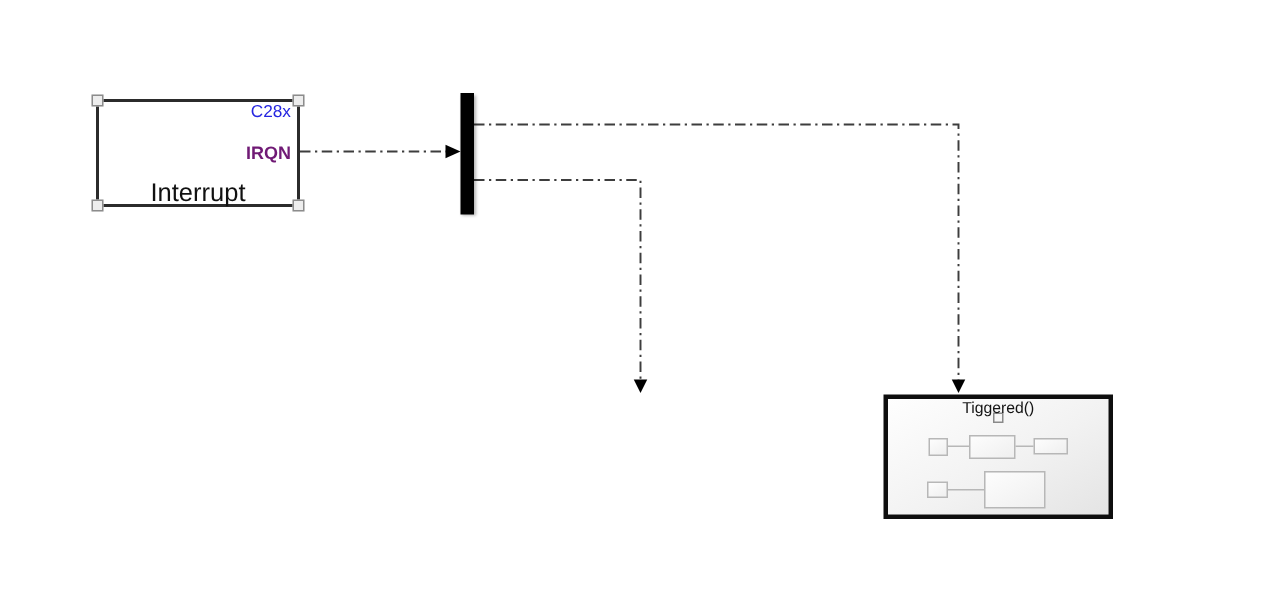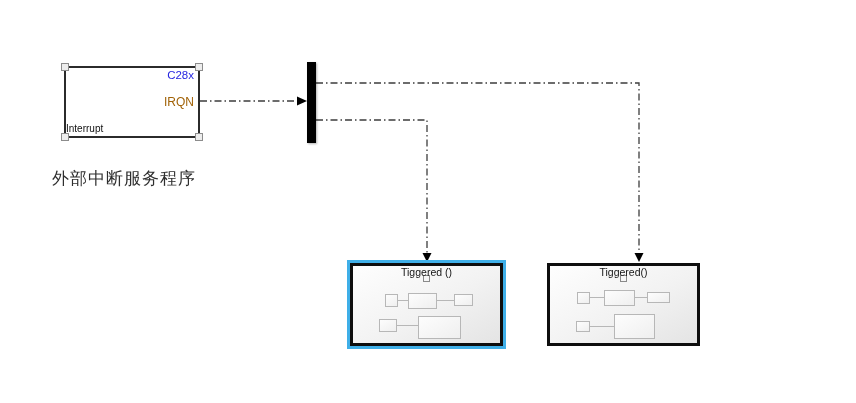--- a/index.html
+++ b/index.html
@@ -13,25 +13,25 @@
     background:#ffffff;border:2px solid #2b2b2b;box-sizing:border-box;
   }
   .handle{
     position:absolute;width:8px;height:8px;background:#ededed;border:1px solid #8c8c8c;
     box-sizing:border-box;z-index:5;
   }
   .chip-label{
     position:absolute;top:1px;right:4px;font-size:11.5px;color:#2626e0;line-height:13px;
   }
   .port-label{
-    position:absolute;top:27px;right:4px;font-size:12px;color:#a16207;line-height:14px;
+    position:absolute;top:27px;right:4px;font-size:12px;color:#701a75;line-height:14px;font-weight:bold;
   }
   .block-name{
-    position:absolute;bottom:1px;left:0;width:100%;
-    font-size:10px;color:#111111;line-height:13px;
+    position:absolute;bottom:1px;left:0;width:100%;text-align:center;
+    font-size:17px;color:#111111;line-height:13px;
   }
   .caption{
     position:absolute;left:52px;top:167px;font-size:17px;color:#2e2e2e;
     font-family:"Liberation Serif","DejaVu Serif",serif;letter-spacing:1px;white-space:nowrap;
   }
   
   .junction-bar{
     position:absolute;left:307px;top:62px;width:9px;height:81px;background:#000000;
     box-shadow:1px 1px 2px rgba(0,0,0,0.30);
   }
@@ -78,38 +78,25 @@
   <div class="int-block">
     <div class="handle" style="left:-5px;top:-5px"></div>
     <div class="handle" style="right:-5px;top:-5px"></div>
     <div class="handle" style="left:-5px;bottom:-5px"></div>
     <div class="handle" style="right:-5px;bottom:-5px"></div>
     <div class="chip-label">C28x</div>
     <div class="port-label">IRQN</div>
     <div class="block-name">Interrupt</div>
   </div>
 
-  <div class="caption">外部中断服务程序</div>
 
   <div class="junction-bar"></div>
 
-  <div class="subsys selected" style="left:350px;top:263px">
-    <div class="trigger-port"></div>
-    <div class="trigger-label">Tiggered ()</div>
-    <div class="mini" style="left:32px;top:28px;width:13px;height:13px"></div>
-    <div class="mini" style="left:55px;top:27px;width:29px;height:16px"></div>
-    <div class="mini" style="left:101px;top:28px;width:19px;height:12px"></div>
-    <div class="mini" style="left:26px;top:53px;width:18px;height:13px"></div>
-    <div class="mini" style="left:65px;top:50px;width:43px;height:23px"></div>
-    <div class="wirelet" style="left:45px;top:34px;width:10px"></div>
-    <div class="wirelet" style="left:84px;top:34px;width:17px"></div>
-    <div class="wirelet" style="left:44px;top:59px;width:21px"></div>
-  </div>
 
-  <div class="subsys" style="left:547px;top:263px">
+  <div class="subsys" style="left:589px;top:263px">
     <div class="trigger-port"></div>
     <div class="trigger-label">Tiggered()</div>
     <div class="mini" style="left:27px;top:26px;width:13px;height:12px"></div>
     <div class="mini" style="left:54px;top:24px;width:31px;height:16px"></div>
     <div class="mini" style="left:97px;top:26px;width:23px;height:11px"></div>
     <div class="mini" style="left:26px;top:55px;width:14px;height:11px"></div>
     <div class="mini" style="left:64px;top:48px;width:41px;height:25px"></div>
     <div class="wirelet" style="left:40px;top:31px;width:14px"></div>
     <div class="wirelet" style="left:85px;top:31px;width:12px"></div>
     <div class="wirelet" style="left:40px;top:60px;width:24px"></div>

